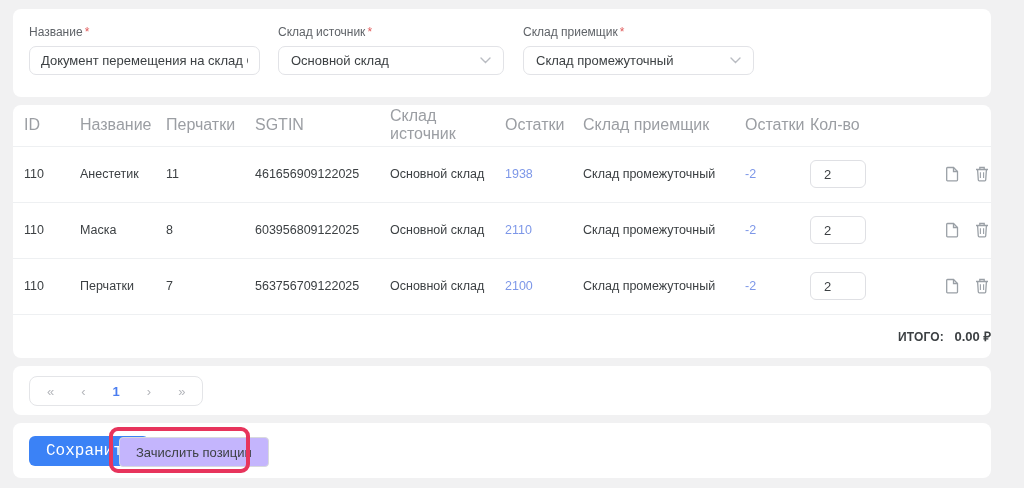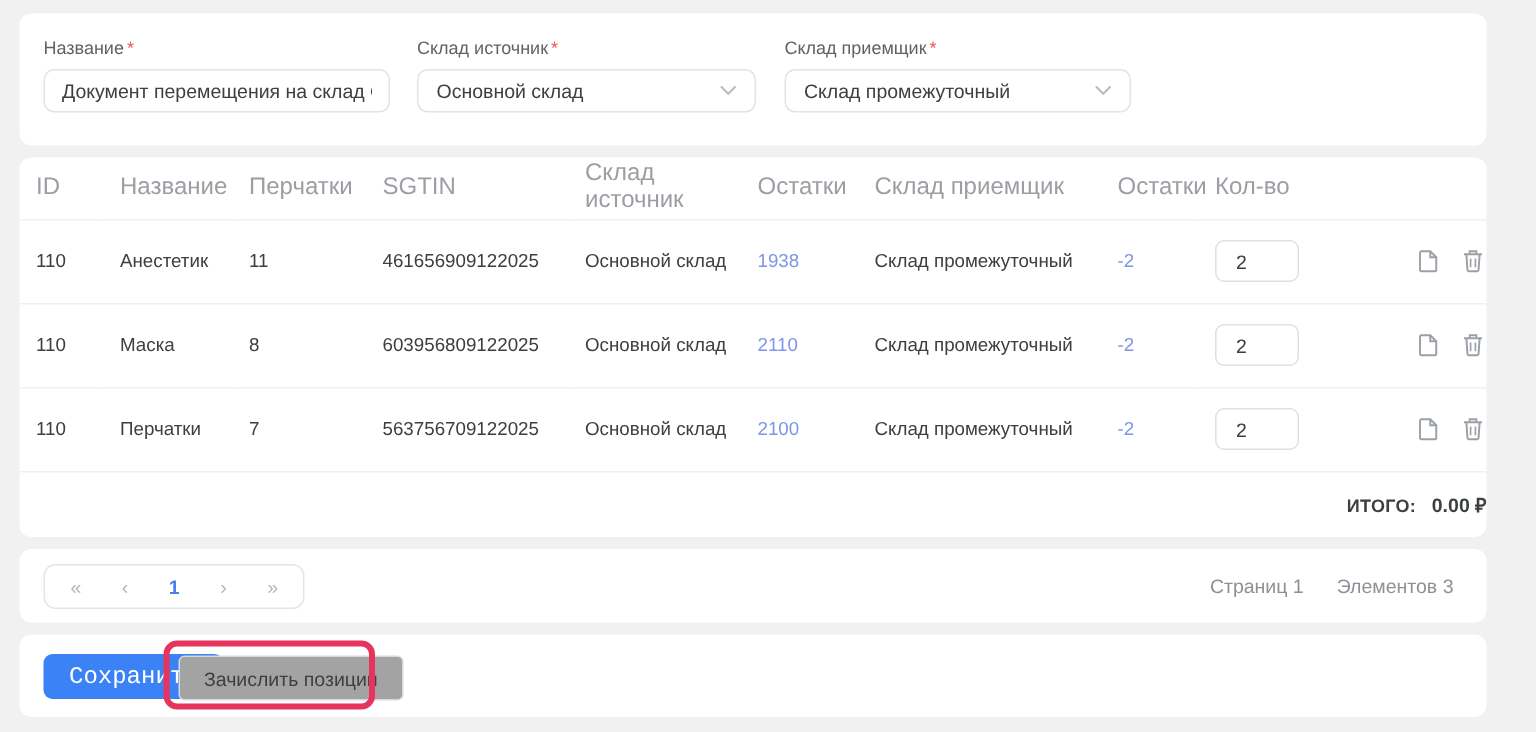--- a/index.html
+++ b/index.html
@@ -70,21 +70,21 @@
 
   
   #actions-card { top:423px; height:55px; }
   .btn-primary {
     position:absolute; left:16px; top:13px; height:30px; padding:0 17px;
     background:#3b82f6; color:#fff; font-size:16px; border:none; border-radius:6px;
     cursor:pointer; font-family:Liberation Mono, monospace;
   }
   .btn-secondary {
     position:absolute; left:106px; top:14px; height:30px; padding:0 16px;
-    background:#a3a3a3; color:#3c4043; font-size:13px;
+    background:#c4b5fd; color:#3c4043; font-size:13px;
     border:1px solid #d8d9dd; border-radius:4px; cursor:pointer;
     font-family:"Liberation Sans",sans-serif;
   }
   .annotation-box {
     position:absolute; left:96px; top:4px; width:141px; height:46px;
     border:4px solid #e7345c; border-radius:9px;
     pointer-events:none; z-index:5;
   }
   svg { display:block; }
 </style>
@@ -235,23 +235,19 @@
 </div>
 
 <div class="card" id="pagination-card">
   <div class="pager">
     <button class="pager-btn">«</button>
     <button class="pager-btn">‹</button>
     <span class="pager-current">1</span>
     <button class="pager-btn">›</button>
     <button class="pager-btn">»</button>
   </div>
-  <div class="pager-meta">
-    <span>Страниц 1</span>
-    <span>Элементов 3</span>
-  </div>
 </div>
 
 <div class="card" id="actions-card">
   <button class="btn-primary">Сохранить</button>
   <button class="btn-secondary">Зачислить позиции</button>
   <div class="annotation-box"></div>
 </div>
 
 </body></html>

